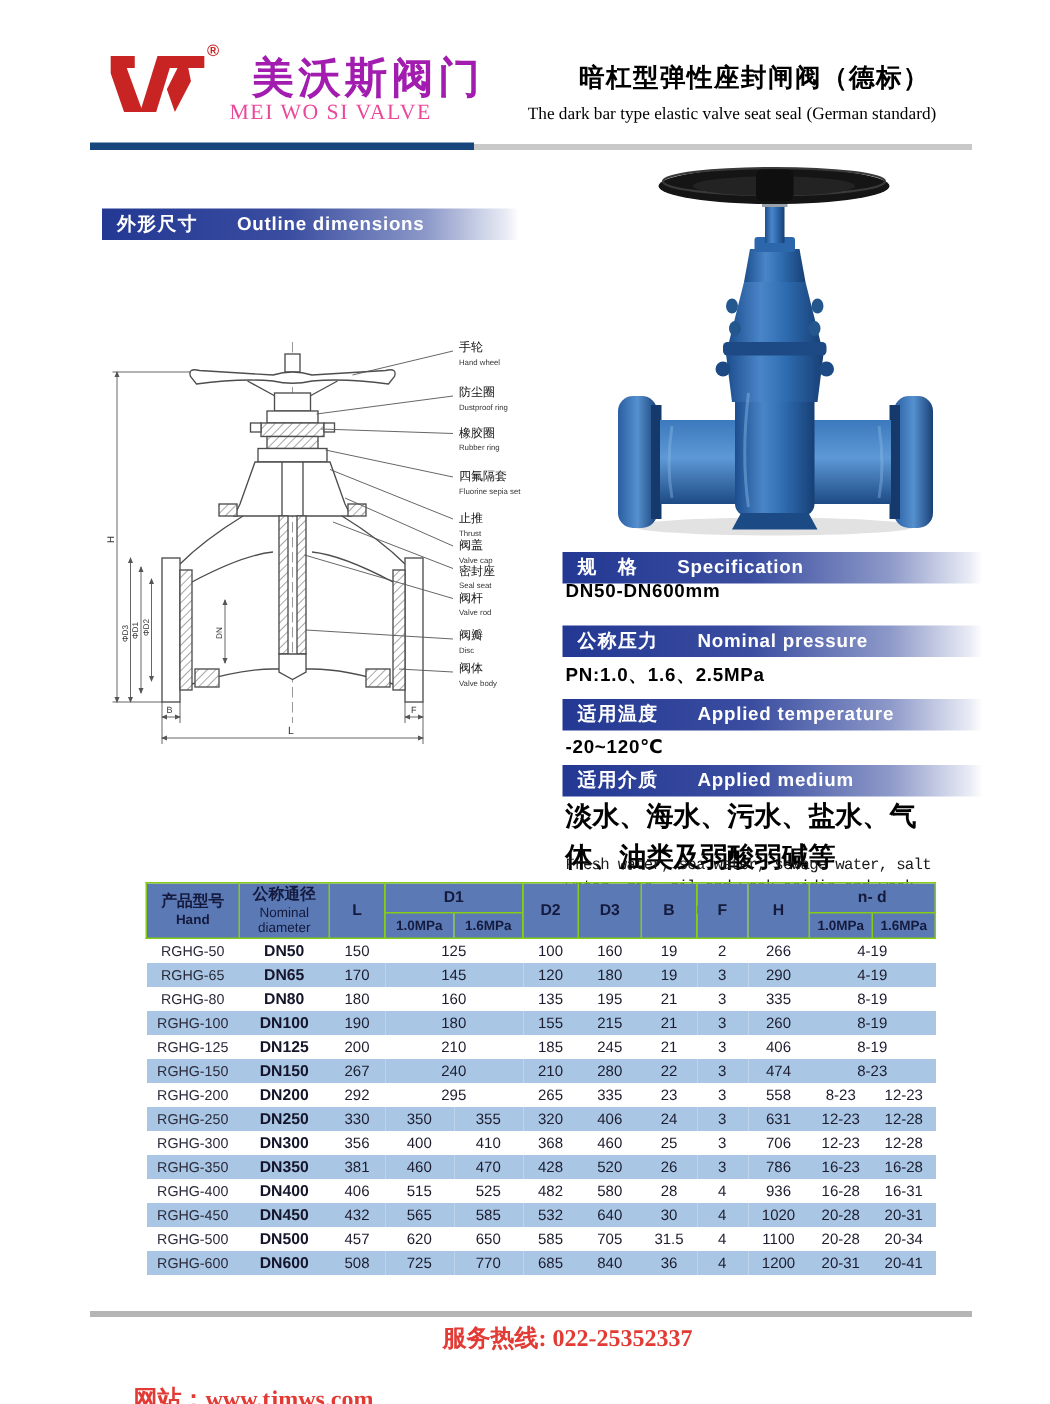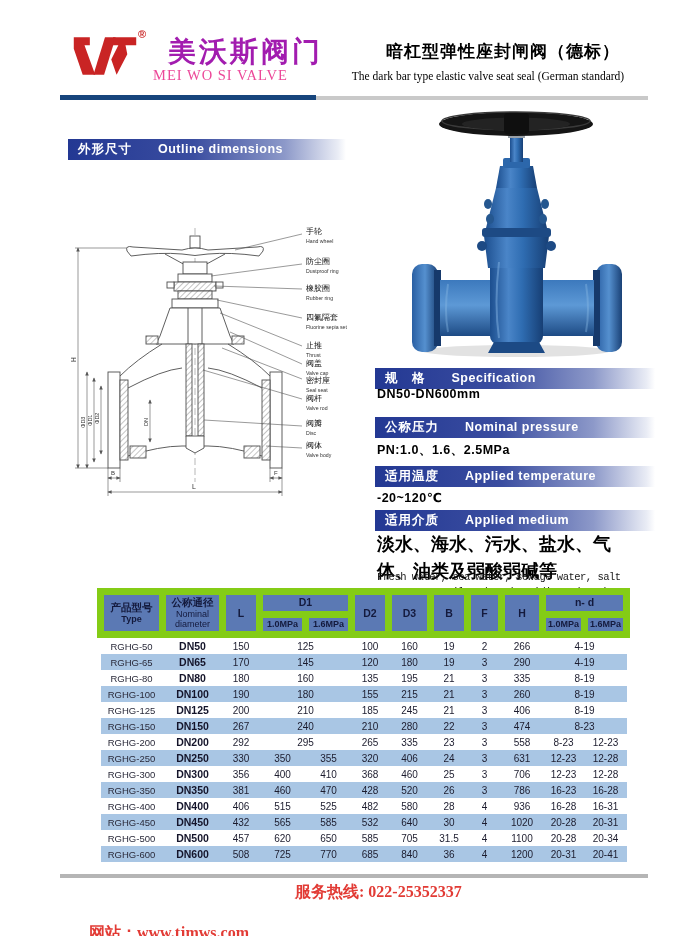--- a/index.html
+++ b/index.html
@@ -33,21 +33,21 @@
   
   .spec-bar{left:375px;width:270px;}
   .spec-value{left:377px;font-size:12.5px;font-weight:bold;color:#000;letter-spacing:0.5px;}
   .medium-cn{left:377px;top:531px;width:268px;font-size:18px;font-weight:bold;line-height:1.5;color:#000;}
   .medium-en{left:377px;top:570px;width:268px;font-size:10.5px;line-height:1.45;color:#1a1a1a;
              font-family:"Liberation Mono","DejaVu Sans Mono",monospace;letter-spacing:-0.5px;}
 
   
   .tbl-wrap{left:97px;top:588px;width:516px;}
   table{border-collapse:collapse;width:516px;table-layout:fixed;}
-  th{background:#5b79b4;color:#141a3d;font-size:10px;padding:1px 0;border:7px solid #84cc16;line-height:1.2;}
+  th{background:#5b79b4;color:#141a3d;font-size:10px;padding:1px 0;border:1px solid #84cc16;line-height:1.2;}
   th .cn{font-size:10.5px;font-weight:bold;display:block;}
   th .en{font-size:9px;font-weight:bold;display:block;}
   td{font-size:10px;color:#1c1c2e;text-align:center;height:16px;padding:0;}
   tr.alt td{background:#a9c6e4;}
   td.c-type{font-size:9.5px;color:#2a2a3a;}
   td.c-dn{font-size:10.5px;font-weight:bold;color:#14142a;}
   col.w-type{width:62px}col.w-dn{width:60px}col.w-l{width:37px}
   col.w-d1a{width:46px}col.w-d1b{width:46px}col.w-d2{width:37px}
   col.w-d3{width:42px}col.w-b{width:37px}col.w-f{width:34px}
   col.w-h{width:41px}col.w-nda{width:42px}col.w-ndb{width:42px}
@@ -290,21 +290,21 @@
         <col class="w-b">
         <col class="w-f">
         <col class="w-h">
       <col class="w-nda">
         <col class="w-ndb">
     </colgroup>
     <thead>
       <tr>
         <th rowspan="2">
             <span class="cn">产品型号</span>
-            <span class="en">Type</span>
+            <span class="en">Hand</span>
           </th>
         <th rowspan="2">
             <span class="cn">公称通径</span>
             <span class="en" style="font-weight:normal">Nominal diameter</span>
           </th>
         <th rowspan="2">
             <span class="cn">L</span>
           </th>
         <th colspan="2">
             <span class="cn">D1</span>

